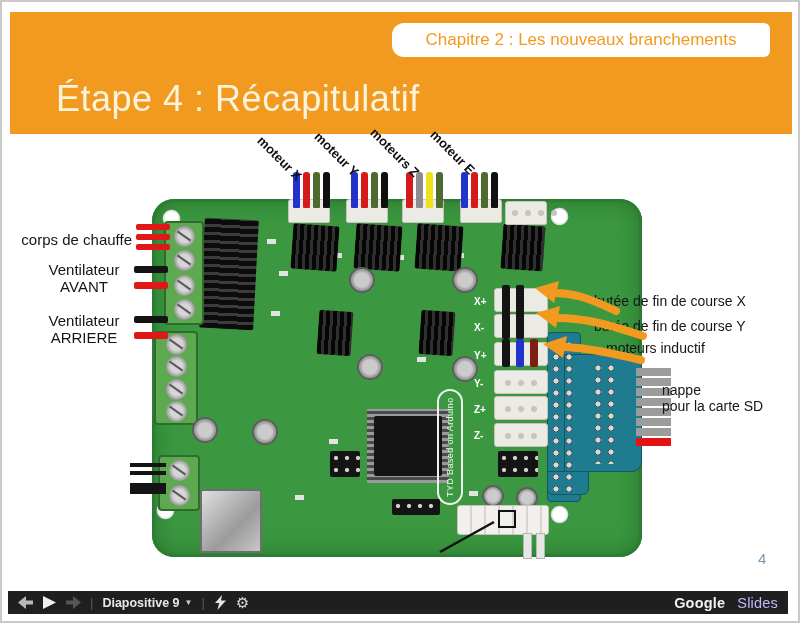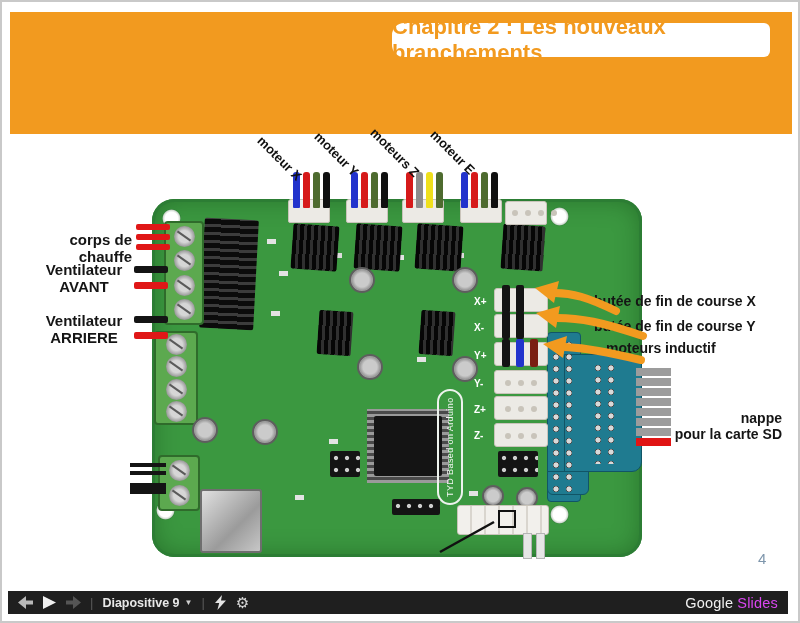--- a/index.html
+++ b/index.html
@@ -3,25 +3,25 @@
 <meta charset="utf-8">
 <style>
   html,body{margin:0;padding:0;background:#fff;}
   *{box-sizing:border-box;font-family:"Liberation Sans",sans-serif;}
   .frame{position:relative;width:800px;height:623px;background:#fff;border:2px solid #c9c9c9;overflow:hidden;}
 
   
   .banner{position:absolute;left:8px;top:10px;width:782px;height:122px;background:var(--accent,#F29A1F);}
   .chapter-box{position:absolute;left:382px;top:11px;width:378px;height:34px;background:#fff;border-radius:12px 6px 6px 12px;
     display:flex;align-items:center;justify-content:center;}
-  .chapter-box span{color:var(--accent,#F29A1F);font-size:22px;font-weight:700;}
+  .chapter-box span{color:var(--accent,#F29A1F);font-size:17px;font-weight:400;}
   .slide-title{position:absolute;left:46px;top:66px;color:#FBF3DC;font-size:36px;letter-spacing:.5px;}
 
   
-  .lbl{position:absolute;color:#151515;font-weight:bold;white-space:pre-line;z-index:5;}
+  .lbl{position:absolute;color:#151515;font-weight:normal;white-space:pre-line;z-index:5;}
   .lbl.l15{font-size:15px;line-height:17px;}
   .lbl.l14{font-size:14px;line-height:16px;}
   .rot{position:absolute;font-size:13px;font-weight:bold;color:#111;transform:rotate(45deg);transform-origin:0 0;white-space:nowrap;z-index:5;}
 
   
   .vwires{position:absolute;display:flex;gap:3px;z-index:4;}
   .vwires .wire{width:7px;height:36px;border-radius:3px 3px 1px 1px;}
   .hbars{position:absolute;z-index:4;}
   .hbars .wire{width:34px;height:6px;margin-bottom:4px;border-radius:2px;}
   .hbars.sp .wire{height:7px;margin-bottom:9px;}
@@ -83,32 +83,33 @@
 
   
   .toolbar{position:absolute;left:6px;top:589px;width:780px;height:23px;background:var(--toolbarbg,#1F1F1F);
     display:flex;align-items:center;padding:0 10px;gap:9px;z-index:8;}
   .toolbar .sep{color:#5a5a5a;font-size:13px;}
   .tb-btn{display:flex;align-items:center;cursor:pointer;}
   .nav-label{color:#e8e8e8;font-size:12.5px;font-weight:bold;}
   .caret{color:#cfcfcf;font-size:8px;margin-left:5px;}
   .gear{color:#d9d9d9;font-size:15px;font-family:"DejaVu Sans",sans-serif;line-height:1;}
   .brand{margin-left:auto;font-size:14.5px;letter-spacing:.2px;}
-  .brand .g{color:#f1f1f1;font-weight:normal;margin-top:41px;}
-  .brand .s{color:#d946ef;margin-left:4px;}
+  .brand .g{color:#f1f1f1;font-weight:bold;margin-top:41px;}
+  .brand .s{color:#c4b5fd;margin-left:12px;}
 </style>
 </head>
 <body>
 
 <div class="frame">
 
   <div class="banner">
     <div class="chapter-box">
       <span>Chapitre 2 : Les nouveaux branchements</span>
     </div>
+    <div class="slide-title">Étape 4 : Récapitulatif</div>
   </div>
 
   <div class="board">
     <div class="hole" style="left:10px;top:10px"></div>
     <div class="hole" style="left:398px;top:8px"></div>
     <div class="hole" style="left:4px;top:302px"></div>
     <div class="hole" style="left:398px;top:306px"></div>
     <div class="deco"></div>
 
     <div class="hsfin"></div>
@@ -288,21 +289,21 @@
       <div class="wire" style="background: rgb(224, 23, 23);"></div>
     </div>
 
   <div style="position:absolute;left:128px;top:461px;width:36px;height:4px;background:var(--wireblack,#141414);z-index:4"></div>
   <div style="position:absolute;left:128px;top:469px;width:36px;height:4px;background:var(--wireblack,#141414);z-index:4"></div>
   <div style="position:absolute;left:128px;top:481px;width:36px;height:11px;background:var(--wireblack,#141414);z-index:4"></div>
 
   <div class="lbl l14" style="left:592px;top:291px">butée de fin de course X</div>
   <div class="lbl l14" style="left:592px;top:316px">butée de fin de course Y</div>
   <div class="lbl l14" style="left:604px;top:338px">moteurs inductif</div>
-  <div class="lbl l14" style="left:660px;top:408px;width:120px;text-align:right">nappe
+  <div class="lbl l14" style="left:660px;top:380px;width:120px;text-align:left">nappe
 pour la carte SD</div>
 
 
   <div class="pagenum">4</div>
 
   <svg class="overlay" width="800" height="623">
     <g stroke="var(--accent,#F29A1F)" fill="var(--accent,#F29A1F)">
       <path d="M614,309 C585,295 570,291 553,291" stroke-width="8" fill="none" stroke-linecap="round"></path>
       <polygon points="533,286 557,279 552,301" stroke="none"></polygon>
     </g>

